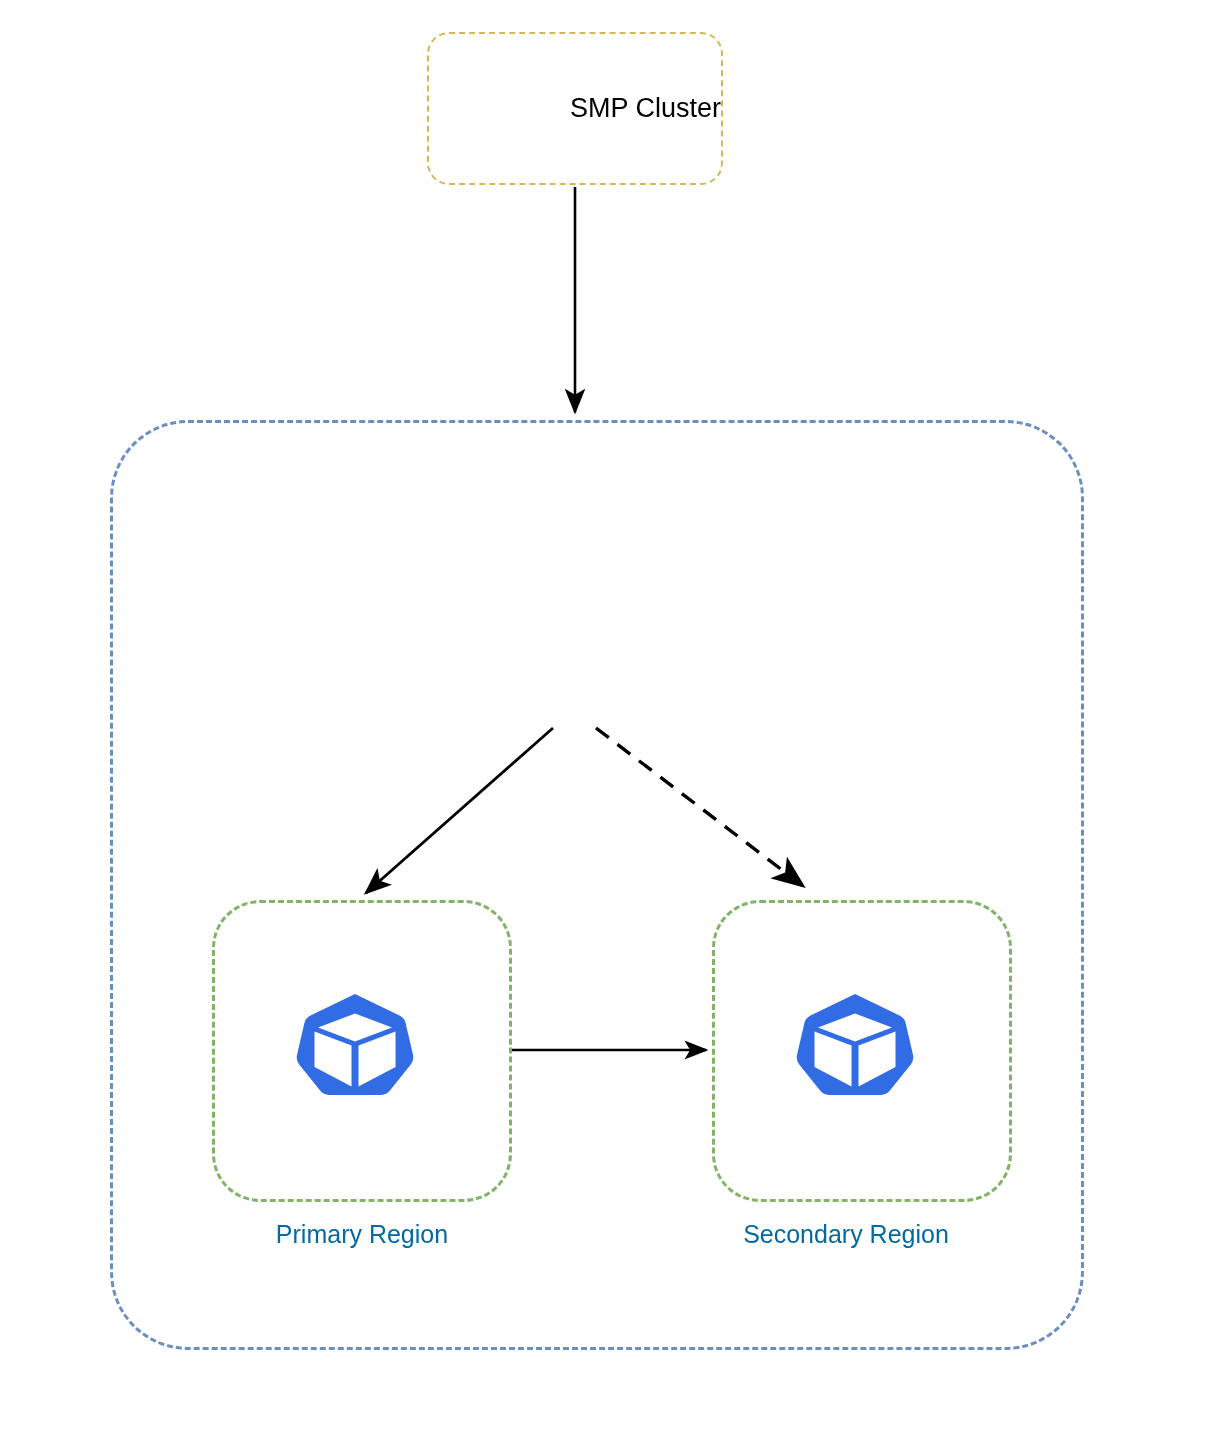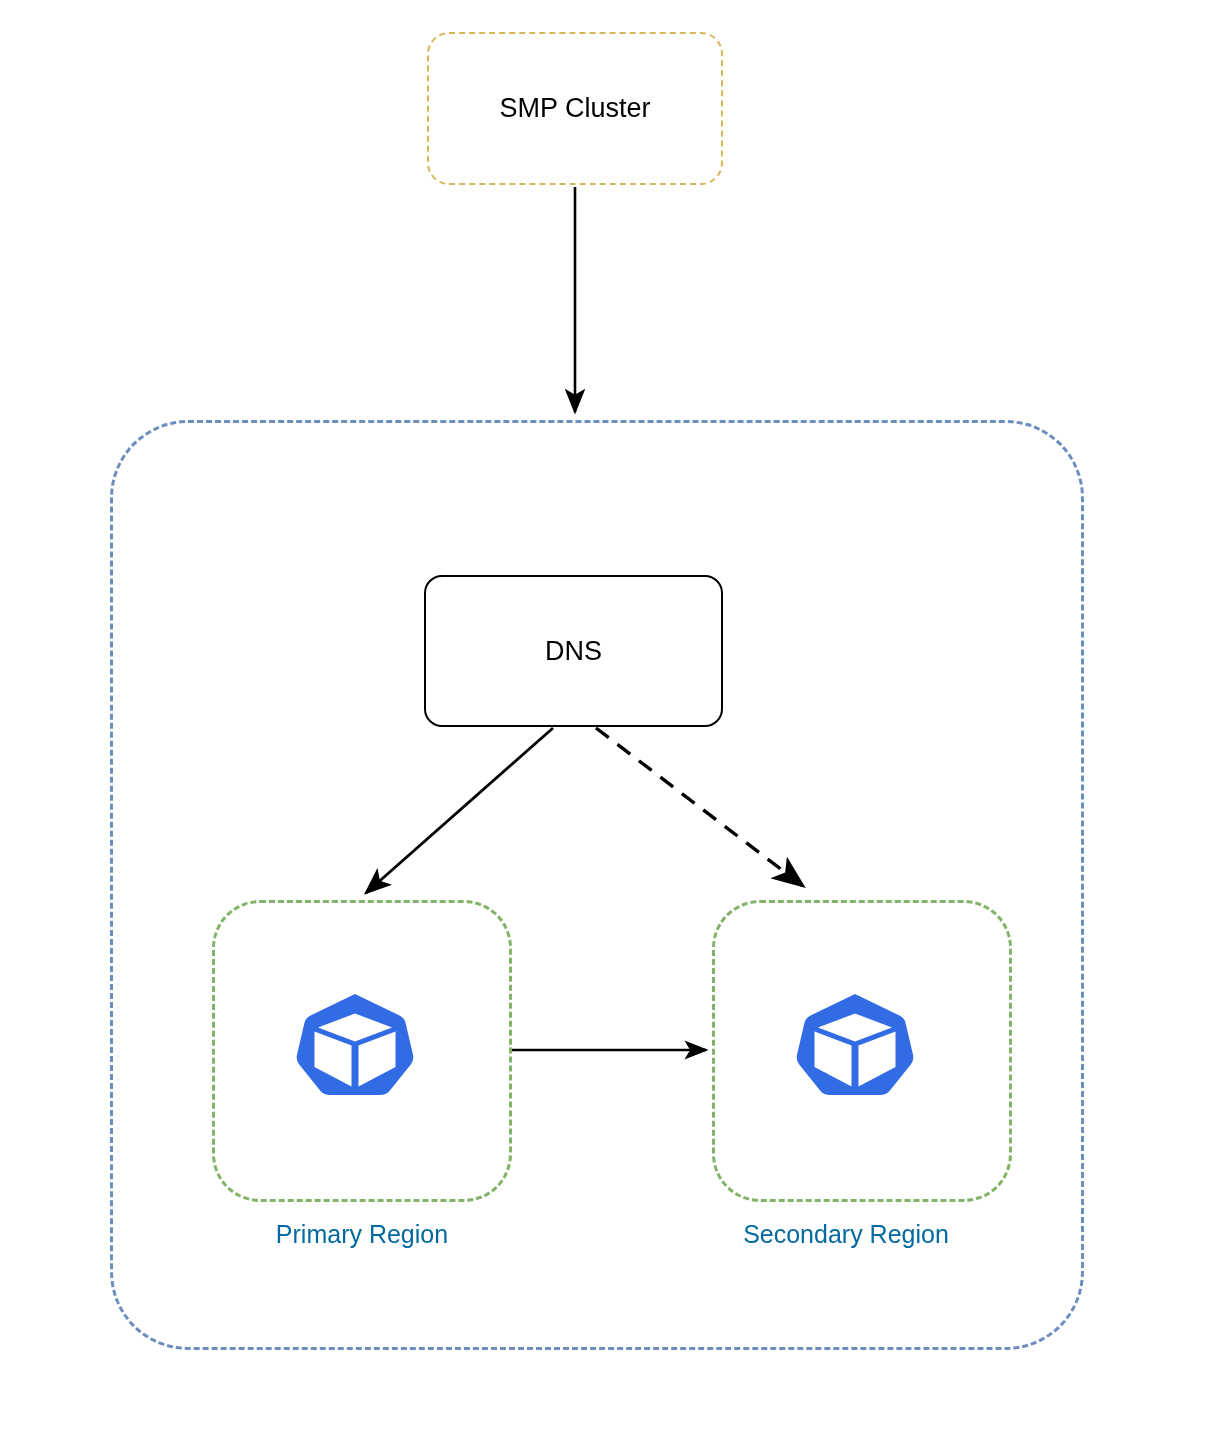--- a/index.html
+++ b/index.html
@@ -29,20 +29,21 @@
   }
 
   .smp-cluster-box {
     left: 427px;
     top: 32px;
     width: 296px;
     height: 153px;
     border: 2px dashed #D6B656;
     border-radius: 22px;
     background: #ffffff;
+    justify-content: flex-end;
   }
 
   .outer-platform-box {
     left: 110px;
     top: 420px;
     width: 974px;
     height: 930px;
     border: 3px dashed #6C8EBF;
     border-radius: 78px;
     background: transparent;
@@ -135,23 +136,20 @@
       <line x1="512" y1="1050" x2="706" y2="1050" stroke="#000000" stroke-width="2.4" marker-end="url(#arrowhead)"></line>
     </g>
   </svg>
 
   <div class="node-box smp-cluster-box">
     <span class="node-label">SMP Cluster</span>
   </div>
 
   <div class="node-box outer-platform-box"></div>
 
-  <div class="node-box dns-box">
-    <span class="node-label">DNS</span>
-  </div>
 
   <div class="node-box region-box primary"></div>
 
   <div class="k8s-logo primary">
     <svg viewBox="0 0 120 120" xmlns="http://www.w3.org/2000/svg">
       <path d="M60 3 L104.5 24.5 Q109.5 27 110.7 32.4 L118 63.7
                Q119.2 69.1 115.8 73.4 L94.9 99.6
                Q91.5 103.9 86 103.9 L34 103.9
                Q28.5 103.9 25.1 99.6 L4.2 73.4
                Q0.8 69.1 2 63.7 L9.3 32.4

